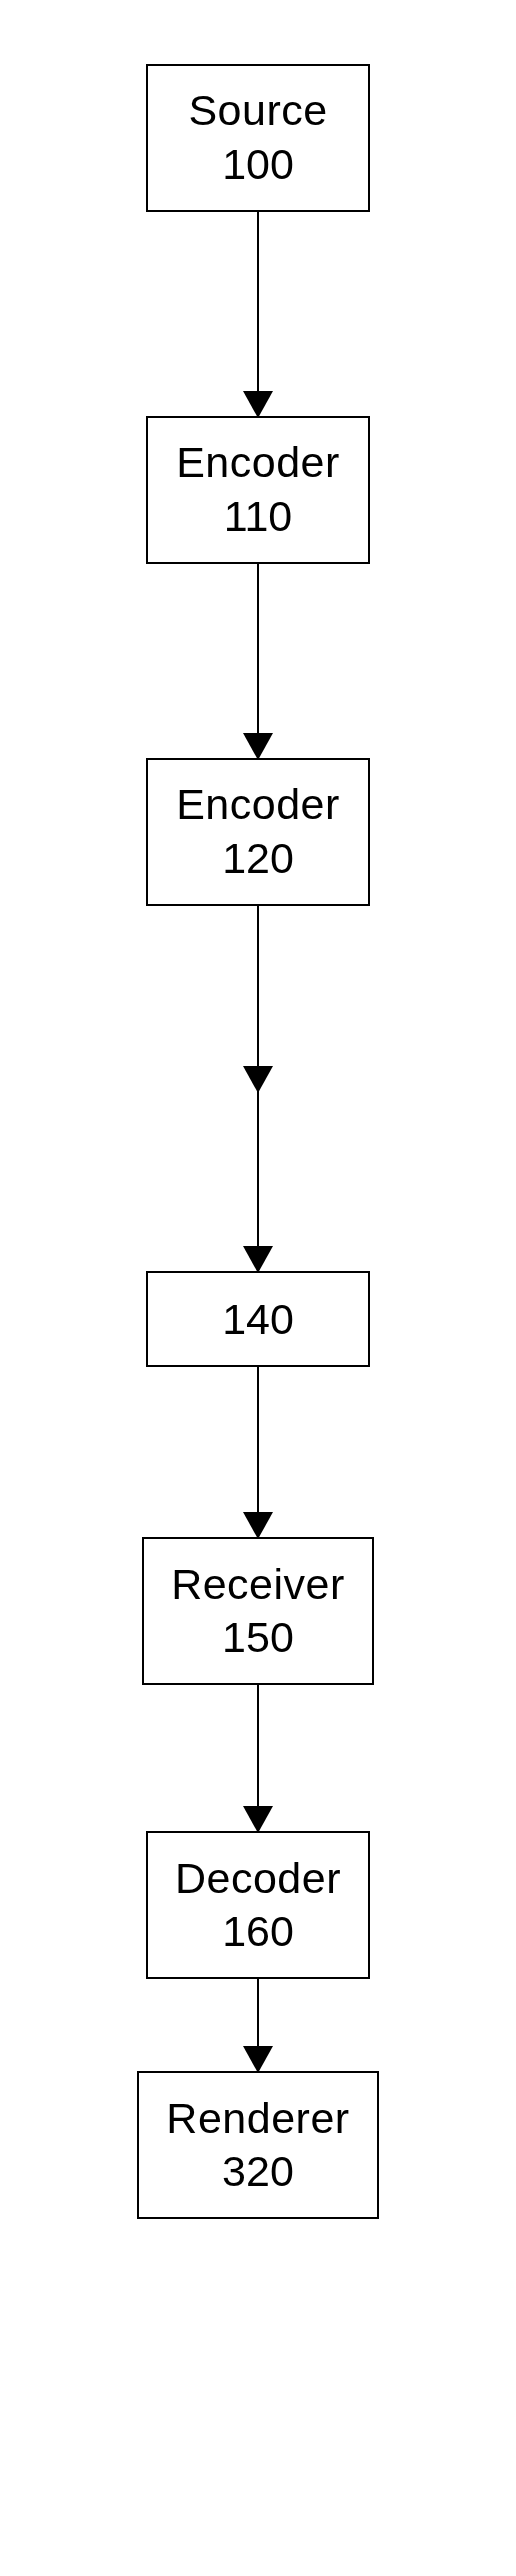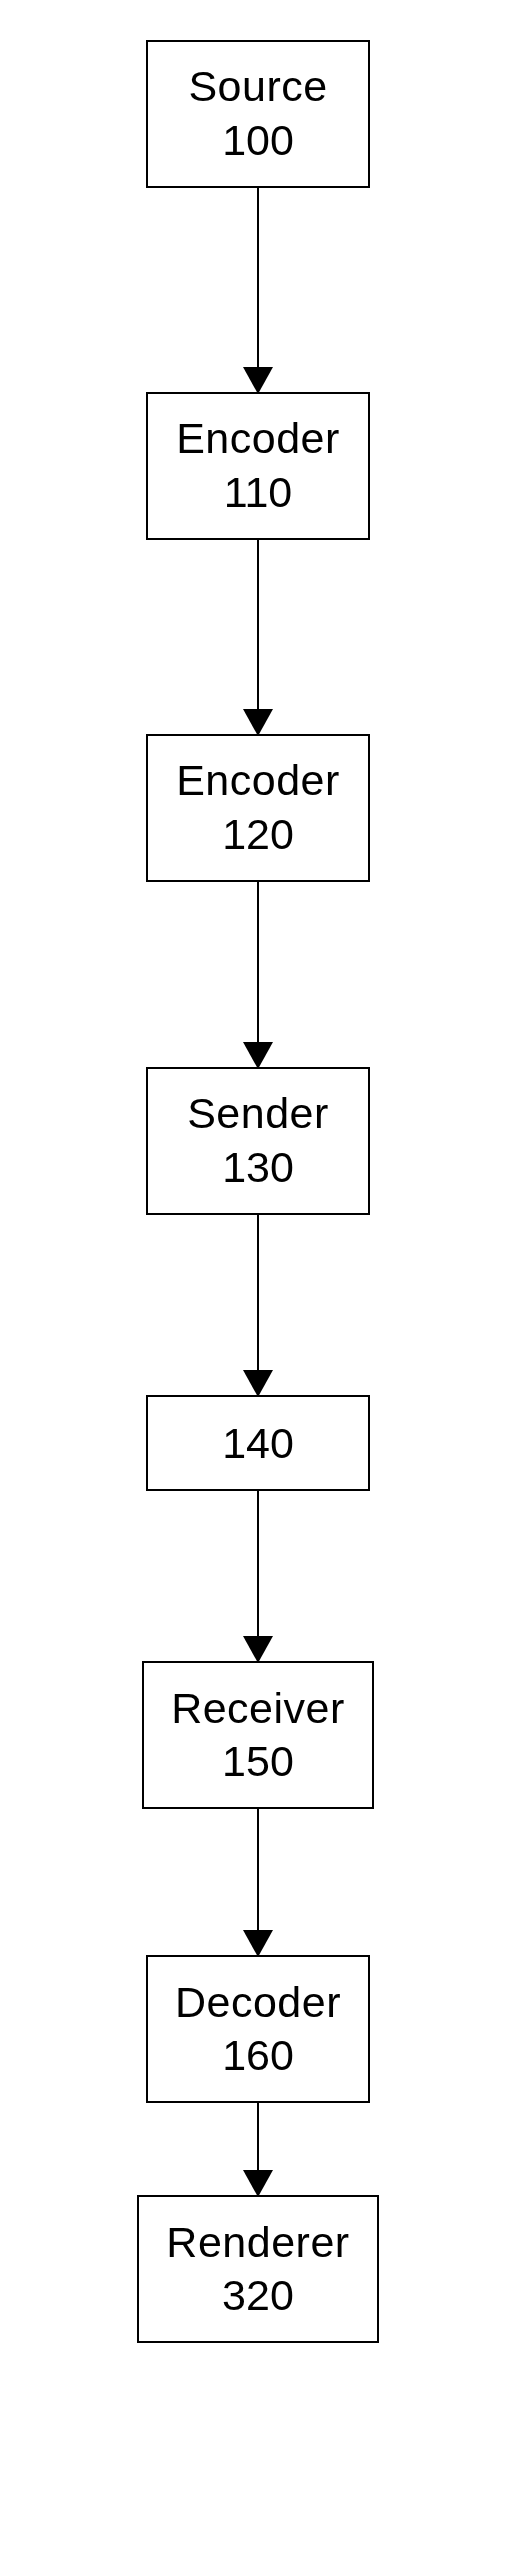--- a/index.html
+++ b/index.html
@@ -10,21 +10,21 @@
     background: #ffffff;
     font-family: Arial, Helvetica, sans-serif;
   }
   .flow {
     width: 516px;
     height: 2060px;
     position: relative;
     display: flex;
     flex-direction: column;
     align-items: center;
-    padding-top: 40px;
+    padding-top: 64px;
     box-sizing: border-box;
   }
   .node {
     border: 2.9px solid #000;
     background: #fff;
     text-align: center;
     padding: 19.4px 27px;
     min-width: 224px;
     box-sizing: border-box;
   }
@@ -78,24 +78,20 @@
 
   <div class="arrow" style="height:194px"></div>
 
   <div class="node">
     <div class="node-label">Encoder</div>
     <div class="node-num">120</div>
   </div>
 
   <div class="arrow" style="height:185px"></div>
 
-  <div class="node">
-    <div class="node-label">Sender</div>
-    <div class="node-num">130</div>
-  </div>
 
   <div class="arrow" style="height:180px"></div>
 
   <div class="node">
     <div class="node-num">140</div>
   </div>
 
   <div class="arrow" style="height:170px"></div>
 
   <div class="node">

